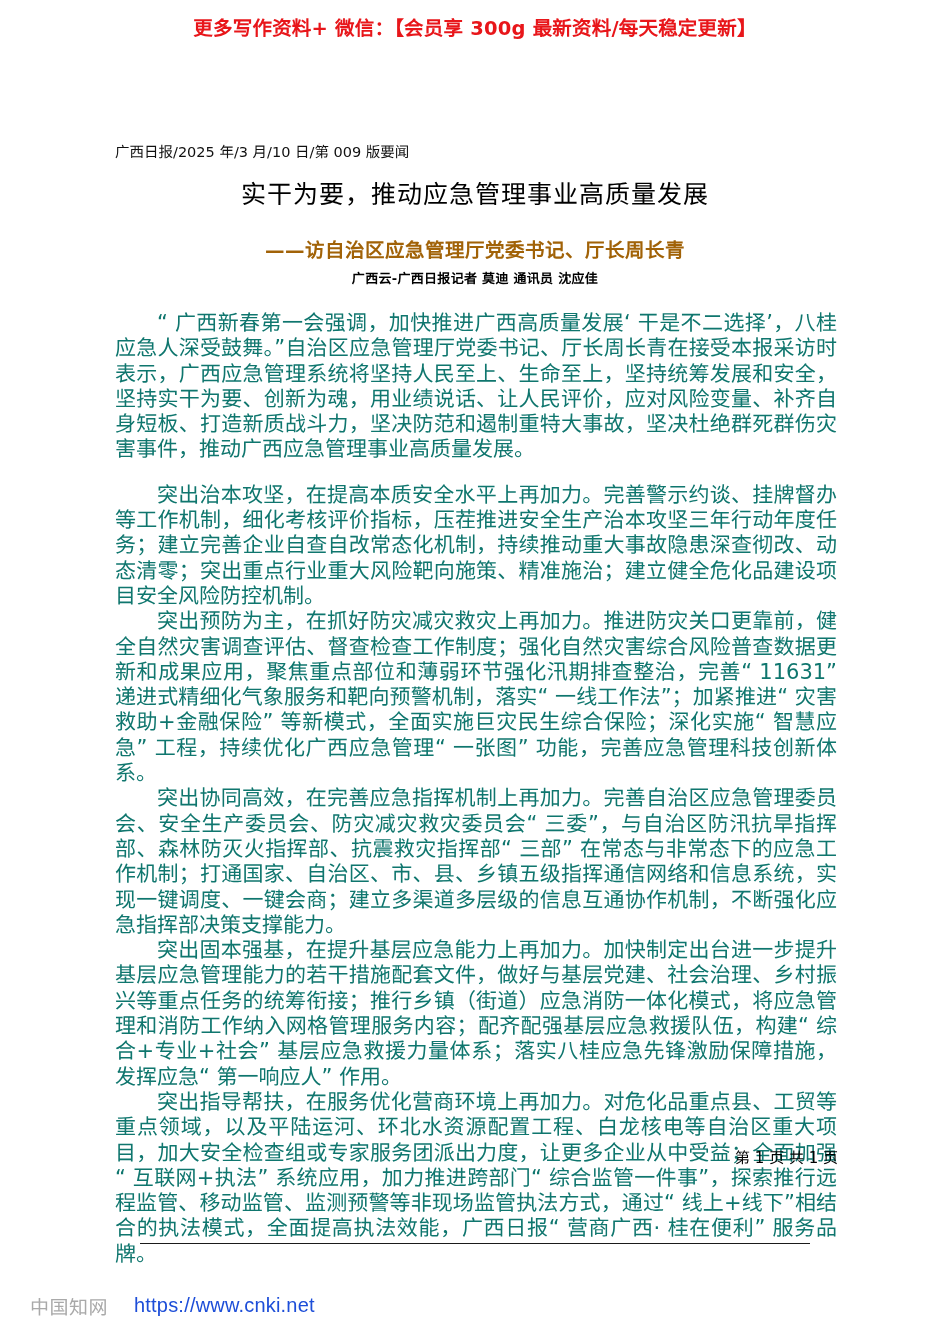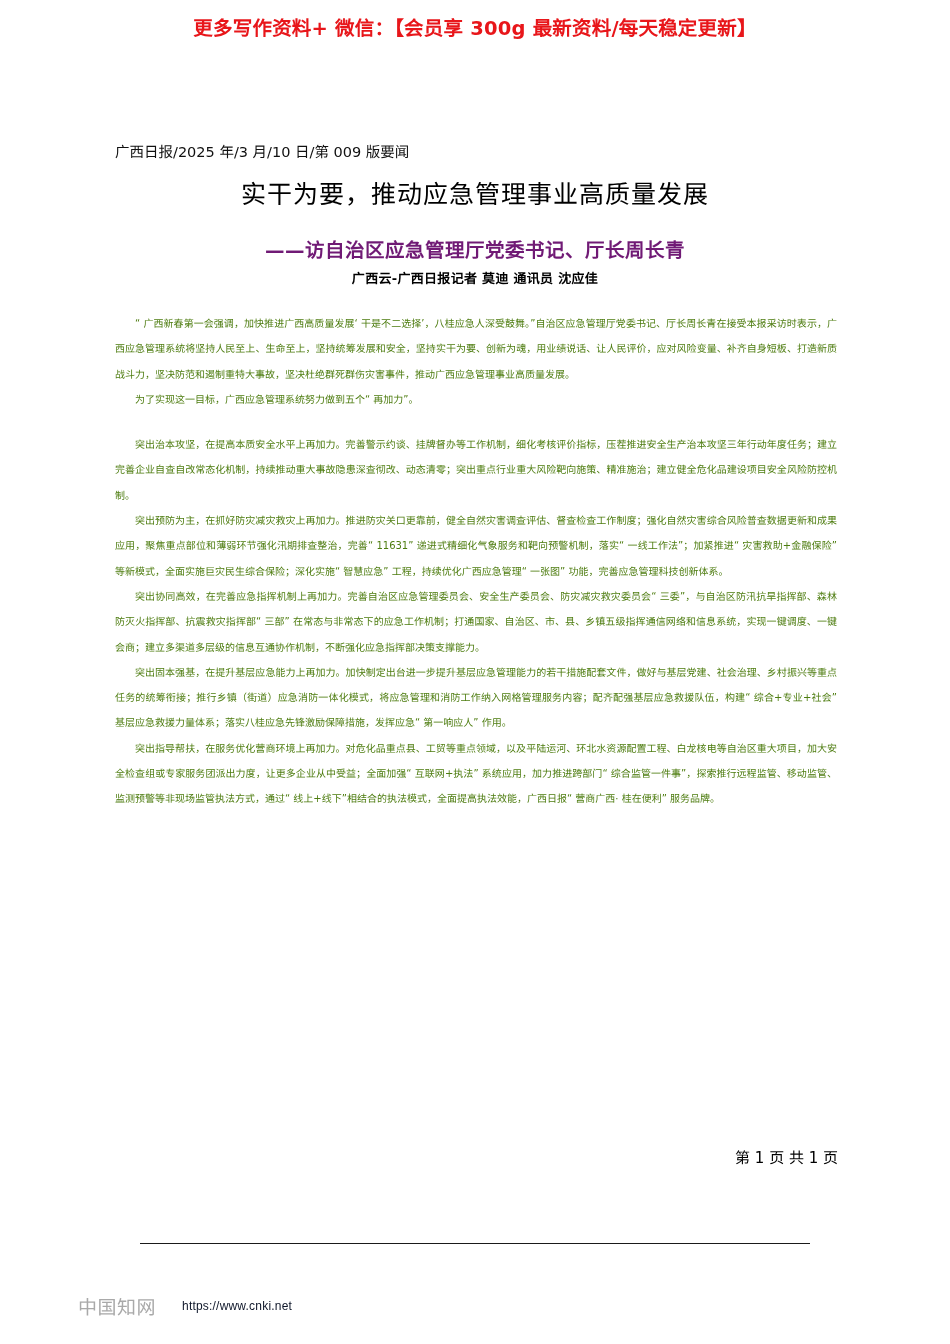--- a/index.html
+++ b/index.html
@@ -65,45 +65,45 @@
   }
   .doc-subtitle {
     position: absolute;
     left: 0;
     top: 218px;
     width: 950px;
     text-align: center;
     font-size: 19.5px;
     font-weight: bold;
     letter-spacing: 0.5px;
-    color: #701a75;
+    color: #a16207;
   }
   .byline {
     position: absolute;
     left: 0;
     top: 268px;
     width: 950px;
     text-align: center;
     font-size: 13px;
     font-weight: bold;
     letter-spacing: 0.3px;
     color: #000;
   }
 
   
   .body-copy {
     position: absolute;
     left: 115px;
     top: 311px;
     width: 722px;
-    font-size: 10px;
+    font-size: 21px;
     line-height: 25.3px;
     text-align: justify;
     text-justify: inter-ideograph;
-    color: #4d7c0f;
+    color: #0f766e;
   }
   .body-copy p {
     margin: 0;
     text-indent: 2em;
   }
   .body-copy p.group-gap {
     margin-top: 20px;
   }
 
   
@@ -126,31 +126,30 @@
     border-top: 1.6px solid #1a1a1a;
   }
 
   .cnki-footer {
     position: absolute;
     left: 30px;
     top: 1292px;
     display: flex;
     align-items: center;
     gap: 26px;
-    margin-left: 48px;
   }
   .cnki-logo {
     font-size: 19px;
     color: #a9a9a9;
     letter-spacing: 0.5px;
     font-family: "DejaVu Sans", "Liberation Sans", sans-serif;
   }
   .cnki-url {
-    font-size: 12px;
-    color: #0f172a;
+    font-size: 20px;
+    color: #1d4ed8;
     letter-spacing: 0.2px;
     font-family: "Liberation Sans", "DejaVu Sans", sans-serif;
   }
 </style>
 </head>
 <body>
 
 <div class="page">
 
   <div class="promo-banner">更多写作资料+ 微信：【会员享 300g 最新资料/每天稳定更新】</div>
@@ -158,21 +157,20 @@
   <div class="source-line">广西日报/2025 年/3 月/10 日/第 009 版要闻</div>
 
   <h1 class="doc-title">实干为要，推动应急管理事业高质量发展</h1>
 
   <h2 class="doc-subtitle">——访自治区应急管理厅党委书记、厅长周长青</h2>
 
   <div class="byline">广西云-广西日报记者 莫迪 通讯员 沈应佳</div>
 
   <div class="body-copy" id="body-copy">
       <p>“ 广西新春第一会强调，加快推进广西高质量发展‘ 干是不二选择’，八桂应急人深受鼓舞。”自治区应急管理厅党委书记、厅长周长青在接受本报采访时表示，广西应急管理系统将坚持人民至上、生命至上，坚持统筹发展和安全，坚持实干为要、创新为魂，用业绩说话、让人民评价，应对风险变量、补齐自身短板、打造新质战斗力，坚决防范和遏制重特大事故，坚决杜绝群死群伤灾害事件，推动广西应急管理事业高质量发展。</p>
-      <p>为了实现这一目标，广西应急管理系统努力做到五个“ 再加力”。</p>
       <p class="group-gap">突出治本攻坚，在提高本质安全水平上再加力。完善警示约谈、挂牌督办等工作机制，细化考核评价指标，压茬推进安全生产治本攻坚三年行动年度任务；建立完善企业自查自改常态化机制，持续推动重大事故隐患深查彻改、动态清零；突出重点行业重大风险靶向施策、精准施治；建立健全危化品建设项目安全风险防控机制。</p>
       <p>突出预防为主，在抓好防灾减灾救灾上再加力。推进防灾关口更靠前，健全自然灾害调查评估、督查检查工作制度；强化自然灾害综合风险普查数据更新和成果应用，聚焦重点部位和薄弱环节强化汛期排查整治，完善“ 11631” 递进式精细化气象服务和靶向预警机制，落实“ 一线工作法”；加紧推进“ 灾害救助+金融保险” 等新模式，全面实施巨灾民生综合保险；深化实施“ 智慧应急” 工程，持续优化广西应急管理“ 一张图” 功能，完善应急管理科技创新体系。</p>
       <p>突出协同高效，在完善应急指挥机制上再加力。完善自治区应急管理委员会、安全生产委员会、防灾减灾救灾委员会“ 三委”，与自治区防汛抗旱指挥部、森林防灭火指挥部、抗震救灾指挥部“ 三部” 在常态与非常态下的应急工作机制；打通国家、自治区、市、县、乡镇五级指挥通信网络和信息系统，实现一键调度、一键会商；建立多渠道多层级的信息互通协作机制，不断强化应急指挥部决策支撑能力。</p>
       <p>突出固本强基，在提升基层应急能力上再加力。加快制定出台进一步提升基层应急管理能力的若干措施配套文件，做好与基层党建、社会治理、乡村振兴等重点任务的统筹衔接；推行乡镇（街道）应急消防一体化模式，将应急管理和消防工作纳入网格管理服务内容；配齐配强基层应急救援队伍，构建“ 综合+专业+社会” 基层应急救援力量体系；落实八桂应急先锋激励保障措施，发挥应急“ 第一响应人” 作用。</p>
       <p>突出指导帮扶，在服务优化营商环境上再加力。对危化品重点县、工贸等重点领域，以及平陆运河、环北水资源配置工程、白龙核电等自治区重大项目，加大安全检查组或专家服务团派出力度，让更多企业从中受益；全面加强“ 互联网+执法” 系统应用，加力推进跨部门“ 综合监管一件事”，探索推行远程监管、移动监管、监测预警等非现场监管执法方式，通过“ 线上+线下”相结合的执法模式，全面提高执法效能，广西日报“ 营商广西· 桂在便利” 服务品牌。</p>
     </div>
 
   <div class="page-number">第 1 页 共 1 页</div>
 
   <div class="footer-rule"></div>

